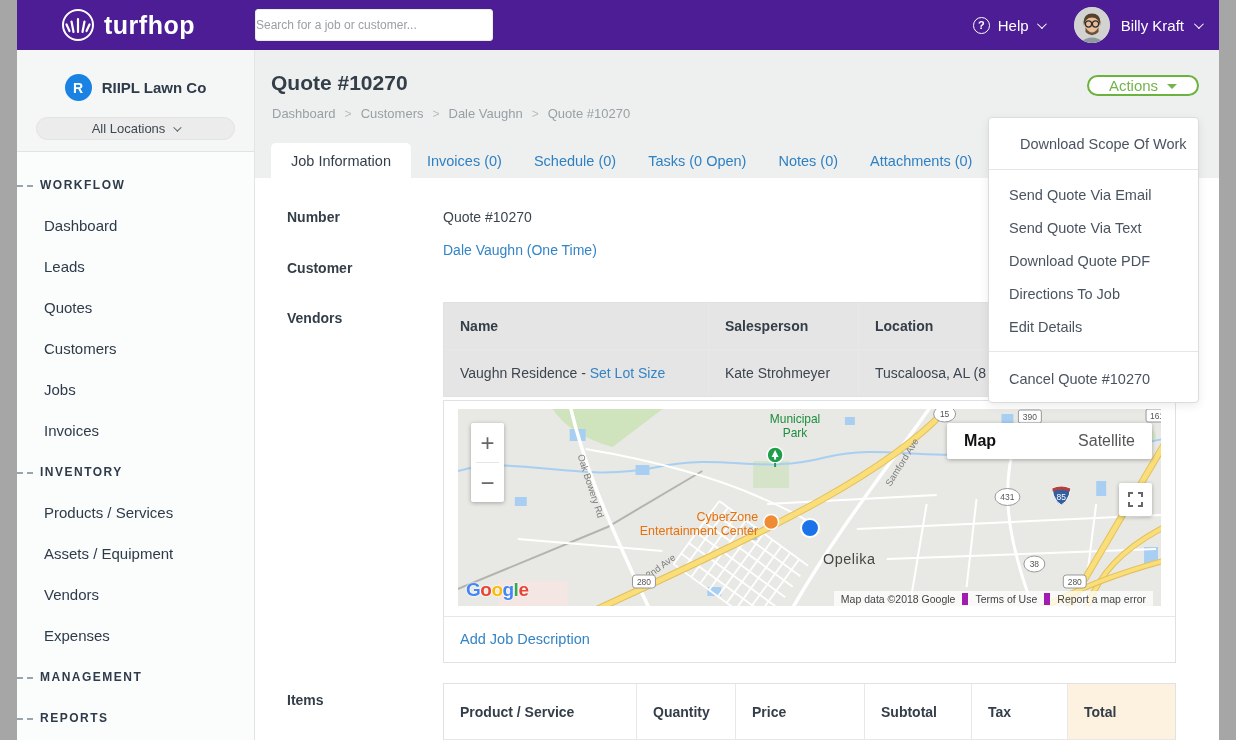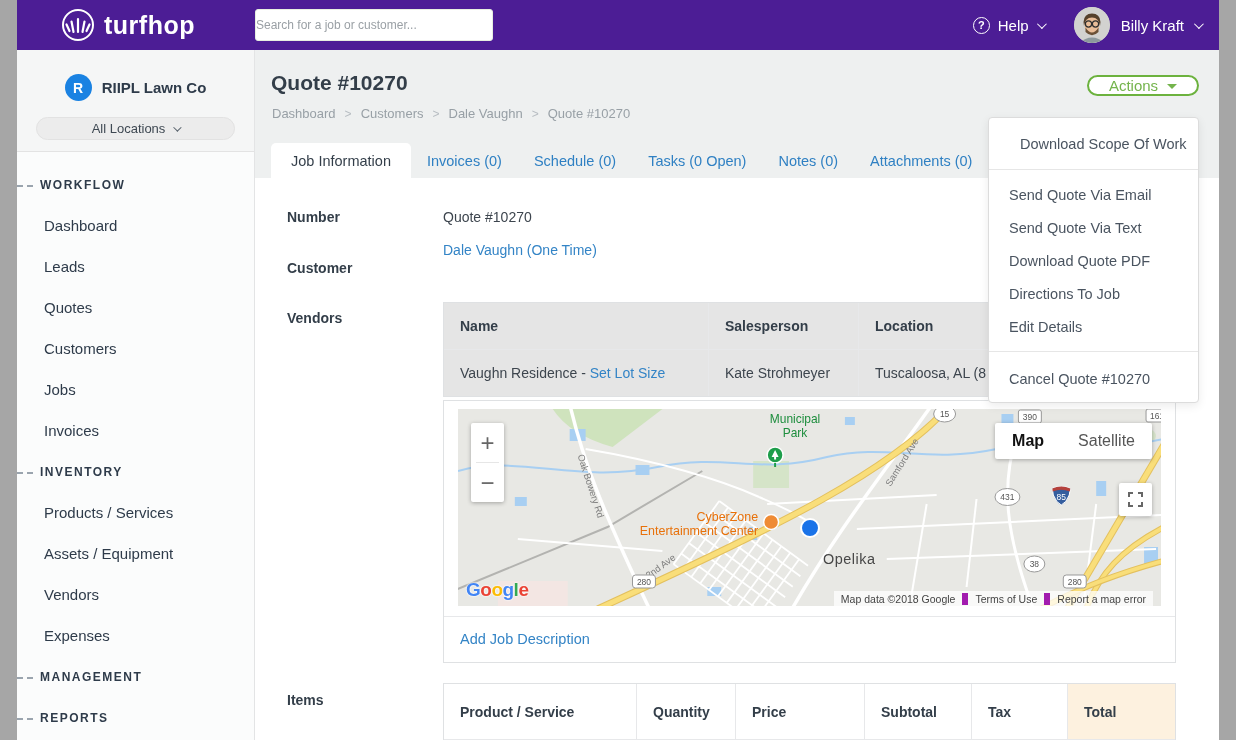--- a/index.html
+++ b/index.html
@@ -58,21 +58,21 @@
   .dt-row.body { border-top:1px solid #e7e8ea; color:#3d454e; }
   .dt-cell { padding:15px 16px; border-right:1px solid #e7e8ea; white-space:nowrap; overflow:hidden; }
   .dt-cell:last-child { border-right:none; }
 
   .map-box { position:absolute; left:188px; top:222px; width:733px; height:263px; border:1px solid #dfe1e3; background:#fff; }
   .gmap { position:relative; margin:8px 14px 0; height:197px; background:#e8e8e4; overflow:hidden; cursor:grab; }
   .gmap svg.base { position:absolute; left:0; top:0; }
   .mz { position:absolute; left:13px; top:14px; width:33px; background:#fff; border-radius:2px; box-shadow:0 1px 4px rgba(0,0,0,.3); z-index:5; }
   .mz-btn { width:33px; height:39px; display:flex; align-items:center; justify-content:center; font-size:24px; color:#666; cursor:pointer; }
   .mz-div { height:1px; background:#e6e6e6; margin:0 5px; }
-  .mtype { position:absolute; right:9px; top:14px; height:36px; display:flex; background:#fff; border-radius:2px; box-shadow:0 1px 4px rgba(0,0,0,.3); z-index:5; }
+  .mtype { position:absolute; right:9px; top:14px; height:36px; display:flex; background:#fff; border-radius:2px; box-shadow:0 1px 4px rgba(0,0,0,.3); z-index:5;gap:48px; }
   .mt-btn { display:flex; align-items:center; padding:0 17px; font-size:16px; color:#565656; cursor:pointer; }
   .mt-btn.sel { font-weight:bold; color:#111; }
   .mfs { position:absolute; right:9px; top:74px; width:33px; height:33px; background:#fff; border-radius:2px; box-shadow:0 1px 4px rgba(0,0,0,.3); display:flex; align-items:center; justify-content:center; z-index:5; cursor:pointer; }
   .glogo { position:absolute; left:8px; bottom:5px; font-size:19px; font-weight:bold; letter-spacing:-0.5px; z-index:5; text-shadow:0 0 2px #fff,0 0 2px #fff; cursor:pointer; }
   .mattr { position:absolute; right:8px; bottom:0; display:flex; align-items:center; background:rgba(255,255,255,.75); font-size:10.5px; color:#444; z-index:5; height:15px; }
   .mattr span { padding:0 7px; white-space:nowrap; }
   .mattr span + span { border-left:6px solid #a21caf; cursor:pointer; }
   .map-foot { margin:10px 0 0; border-top:1px solid #e7e8ea; padding:14px 16px; font-size:14.5px; }
 
   .items-table { position:absolute; left:188px; top:505px; width:733px; border:1px solid #dfe1e3; border-bottom:none; background:#fff; font-size:14px; }

